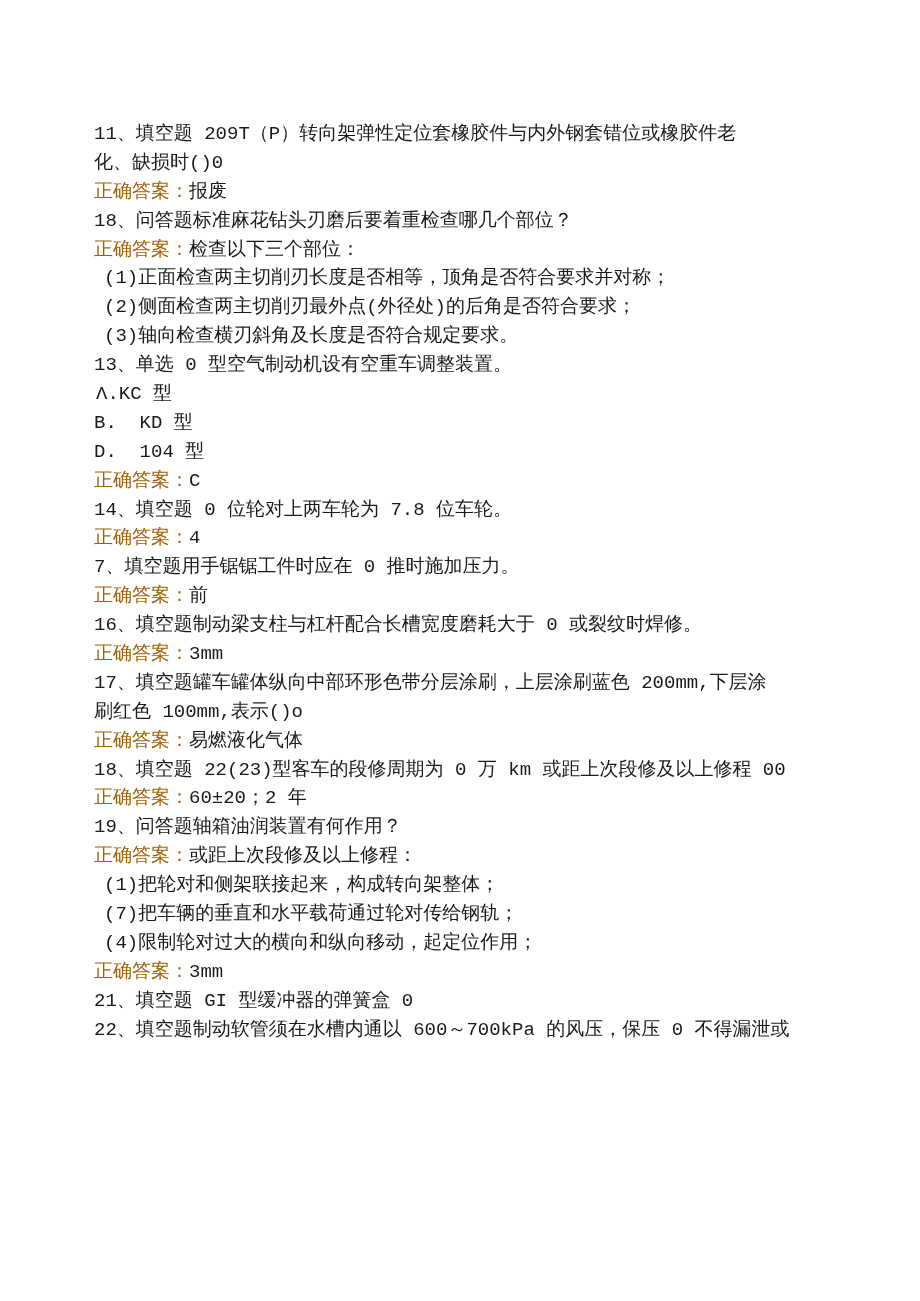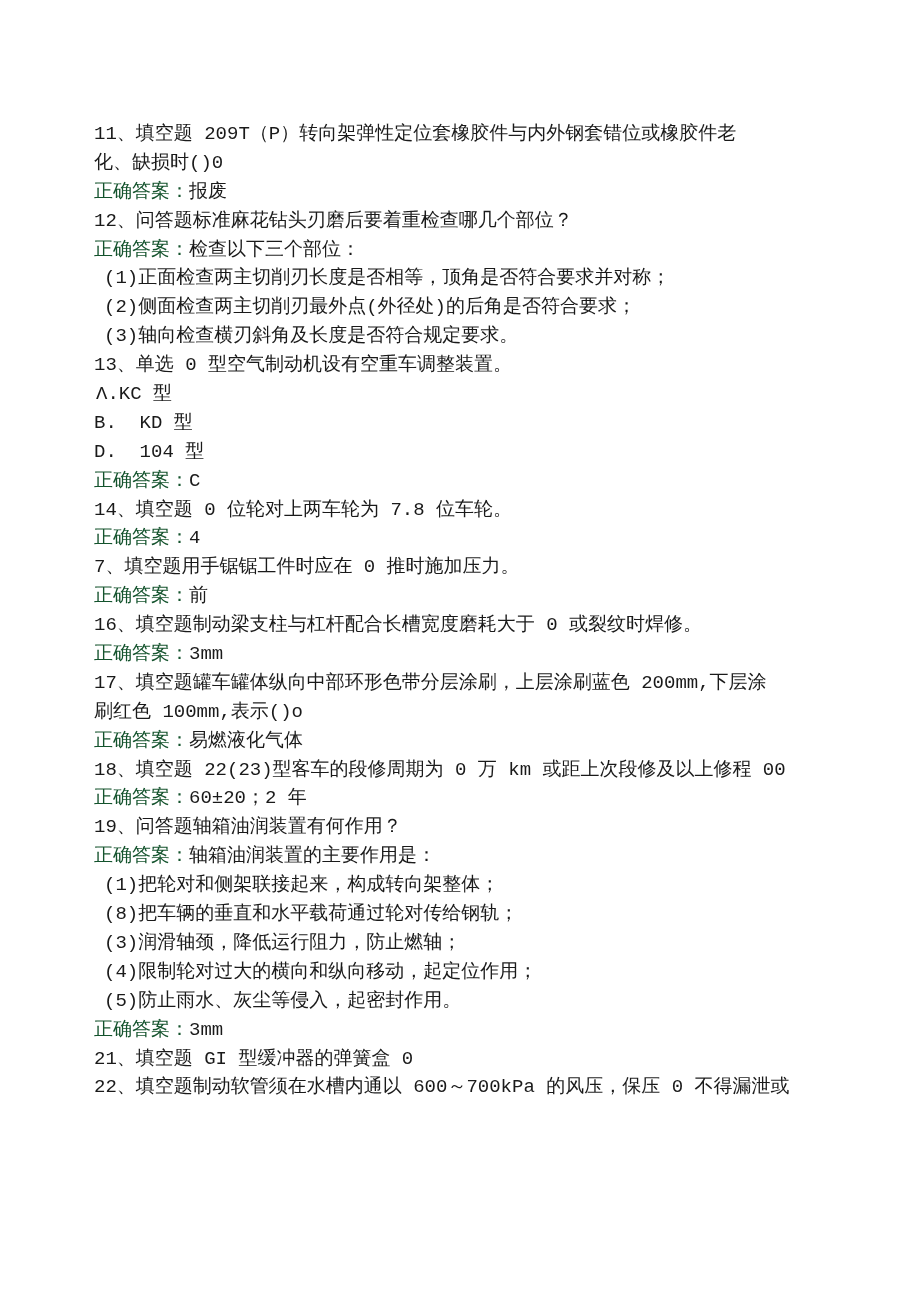--- a/index.html
+++ b/index.html
@@ -5,32 +5,32 @@
   html, body { margin: 0; padding: 0; background: #ffffff; }
   body { width: 920px; height: 1301px; position: relative; overflow: hidden; }
   .page {
     position: absolute; left: 78px; top: 120px; width: 760px;
     font-family: Liberation Mono, monospace;
     font-size: 19px; line-height: 28.9px; color: #1a1a1a; margin-left: 16px;
   }
   .line { white-space: nowrap; height: 28.9px; }
   .sub { padding-left: 10px; }
   .opt-a { padding-left: 2px; }
-  .label { color: #14532d; text-align: center; }
+  .label { color: #a16207; text-align: center; }
 </style>
 </head>
 <body>
 
 <div class="page">
 
   <div class="line">11、填空题 209T（P）转向架弹性定位套橡胶件与内外钢套错位或橡胶件老</div>
   <div class="line">化、缺损时()0</div>
   <div class="line"><span class="label">正确答案：</span><span>报废</span></div>
 
-  <div class="line">12、问答题标准麻花钻头刃磨后要着重检查哪几个部位？</div>
+  <div class="line">18、问答题标准麻花钻头刃磨后要着重检查哪几个部位？</div>
   <div class="line"><span class="label">正确答案：</span><span>检查以下三个部位：</span></div>
   <div class="line sub">(1)正面检查两主切削刃长度是否相等，顶角是否符合要求并对称；</div>
   <div class="line sub">(2)侧面检查两主切削刃最外点(外径处)的后角是否符合要求；</div>
   <div class="line sub">(3)轴向检查横刃斜角及长度是否符合规定要求。</div>
 
   <div class="line">13、单选 0 型空气制动机设有空重车调整装置。</div>
   <div class="line opt-a">Λ.KC 型</div>
   <div class="line" style="white-space:pre">B.  KD 型</div>
   <div class="line" style="white-space:pre">D.  104 型</div>
   <div class="line"><span class="label">正确答案：</span><span>C</span></div>
@@ -45,25 +45,23 @@
   <div class="line"><span class="label">正确答案：</span><span>3mm</span></div>
 
   <div class="line">17、填空题罐车罐体纵向中部环形色带分层涂刷，上层涂刷蓝色 200mm,下层涂</div>
   <div class="line">刷红色 100mm,表示()o</div>
   <div class="line"><span class="label">正确答案：</span><span>易燃液化气体</span></div>
 
   <div class="line">18、填空题 22(23)型客车的段修周期为 0 万 km 或距上次段修及以上修程 00</div>
   <div class="line"><span class="label">正确答案：</span><span>60±20；2 年</span></div>
 
   <div class="line">19、问答题轴箱油润装置有何作用？</div>
-  <div class="line"><span class="label">正确答案：</span><span>轴箱油润装置的主要作用是：</span></div>
+  <div class="line"><span class="label">正确答案：</span><span>或距上次段修及以上修程：</span></div>
   <div class="line sub">(1)把轮对和侧架联接起来，构成转向架整体；</div>
-  <div class="line sub">(8)把车辆的垂直和水平载荷通过轮对传给钢轨；</div>
-  <div class="line sub">(3)润滑轴颈，降低运行阻力，防止燃轴；</div>
+  <div class="line sub">(7)把车辆的垂直和水平载荷通过轮对传给钢轨；</div>
   <div class="line sub">(4)限制轮对过大的横向和纵向移动，起定位作用；</div>
-  <div class="line sub">(5)防止雨水、灰尘等侵入，起密封作用。</div>
 
   <div class="line"><span class="label">正确答案：</span><span>3mm</span></div>
 
   <div class="line">21、填空题 GI 型缓冲器的弹簧盒 0</div>
 
   <div class="line">22、填空题制动软管须在水槽内通以 600～700kPa 的风压，保压 0 不得漏泄或</div>
 </div>
 
 </body></html>

